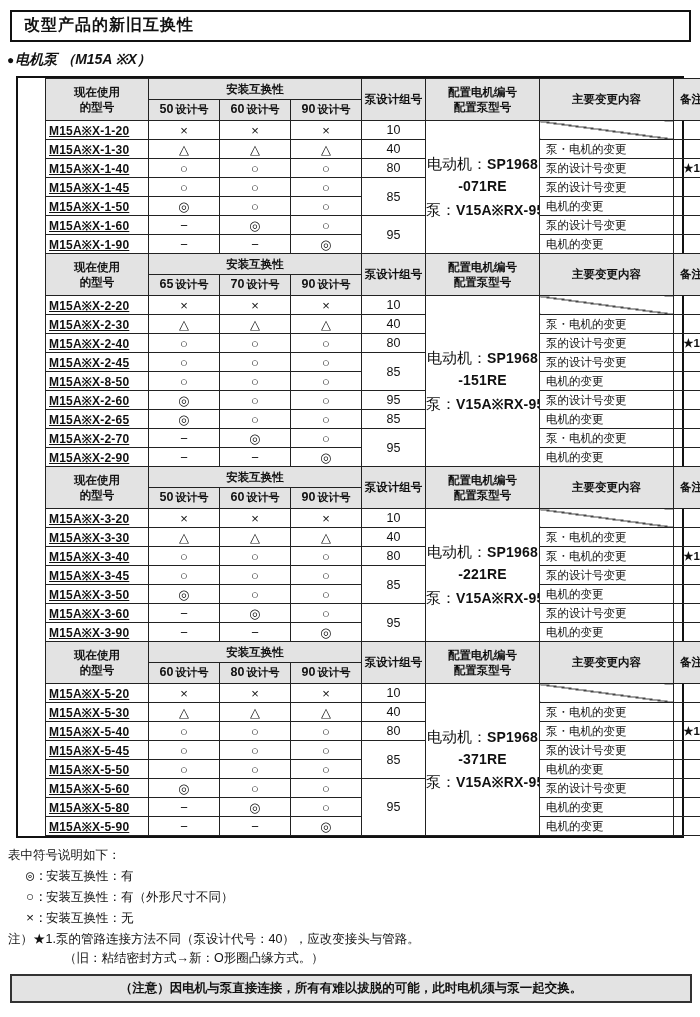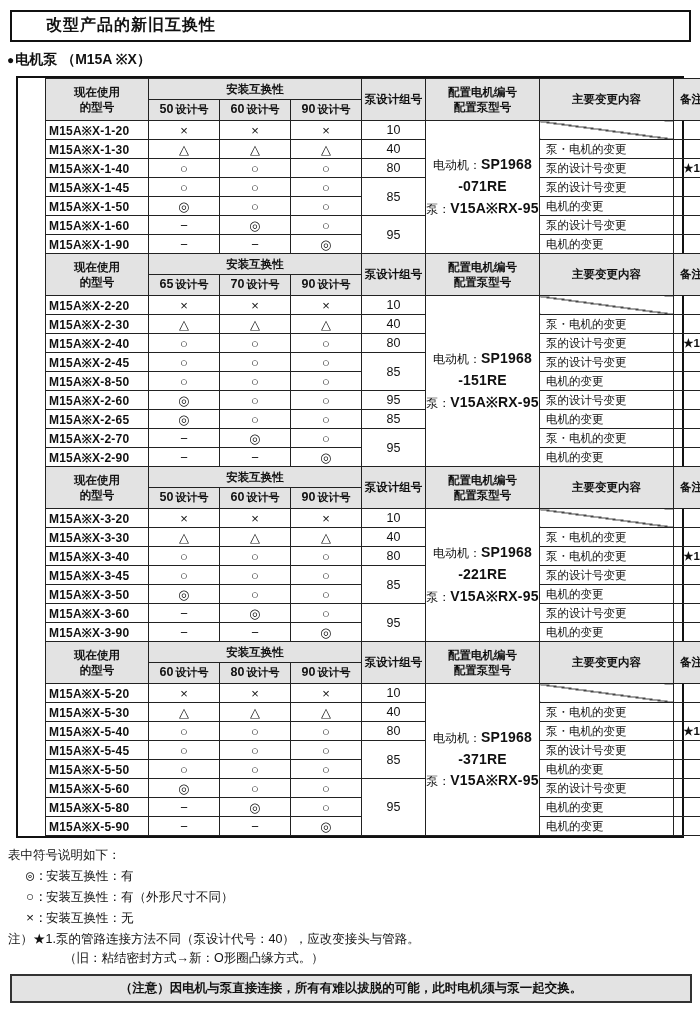--- a/index.html
+++ b/index.html
@@ -10,29 +10,30 @@
     background: #ffffff;
     color: #111;
     font-family: "Liberation Sans", sans-serif;
     overflow: hidden;
   }
   .page { padding: 8px 6px 0 6px; }
 
   .title-box {
     margin: 2px 3px 0 4px;
     border: 2px solid #111;
-    padding: 3px 8px 4px 34px;
+    padding: 3px 8px 4px 12px;
     font-size: 16px;
     font-weight: bold;
     letter-spacing: 1px;
   }
   .subtitle {
     margin: 7px 0 7px 1px;
     font-size: 14px;
     font-weight: bold;
+    font-style: italic;
   }
   .subtitle .bullet { font-size: 12px; margin-right: 1px; }
 
   .tables-wrap {
     margin-left: 10px;
     width: 668px;
     border: 2px solid #111;
     padding-left: 27px;
   }
   table.sec {
@@ -67,25 +68,26 @@
   }
   td.hd .num { font-size: 12.5px; margin-right: 2px; }
   td.hd .dlbl { font-size: 11px; }
 
   td.model {
     text-align: left;
     padding-left: 3px;
     font-weight: bold;
     font-size: 12px;
     letter-spacing: 0.2px;
+    text-decoration: underline;
   }
   td.sym { font-size: 13px; }
   td.grp { font-size: 12.5px; }
   td.motor { font-size: 11px; line-height: 1.55; }
-  td.motor .mlbl { font-size: 12px; }
+  td.motor .mlbl { font-size: 15px; }
   td.motor .val { font-weight: bold; font-size: 14px; letter-spacing: 0.2px; }
   td.chg {
     text-align: left;
     padding-left: 6px;
     font-size: 11.5px;
   }
   td.rmk { font-weight: bold; font-size: 11.5px; }
   td.diag {
     background: linear-gradient(to top right,
       transparent calc(50% - 0.7px),

